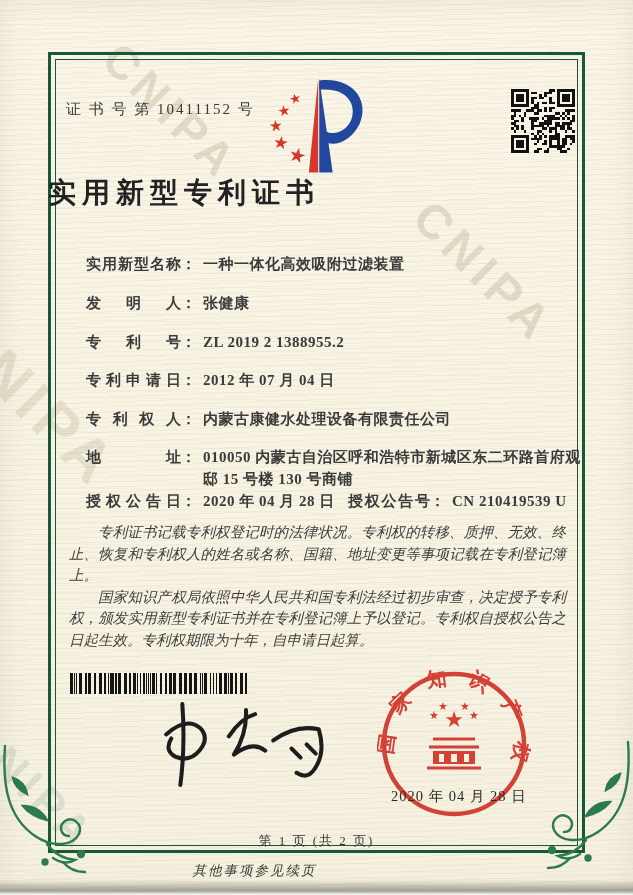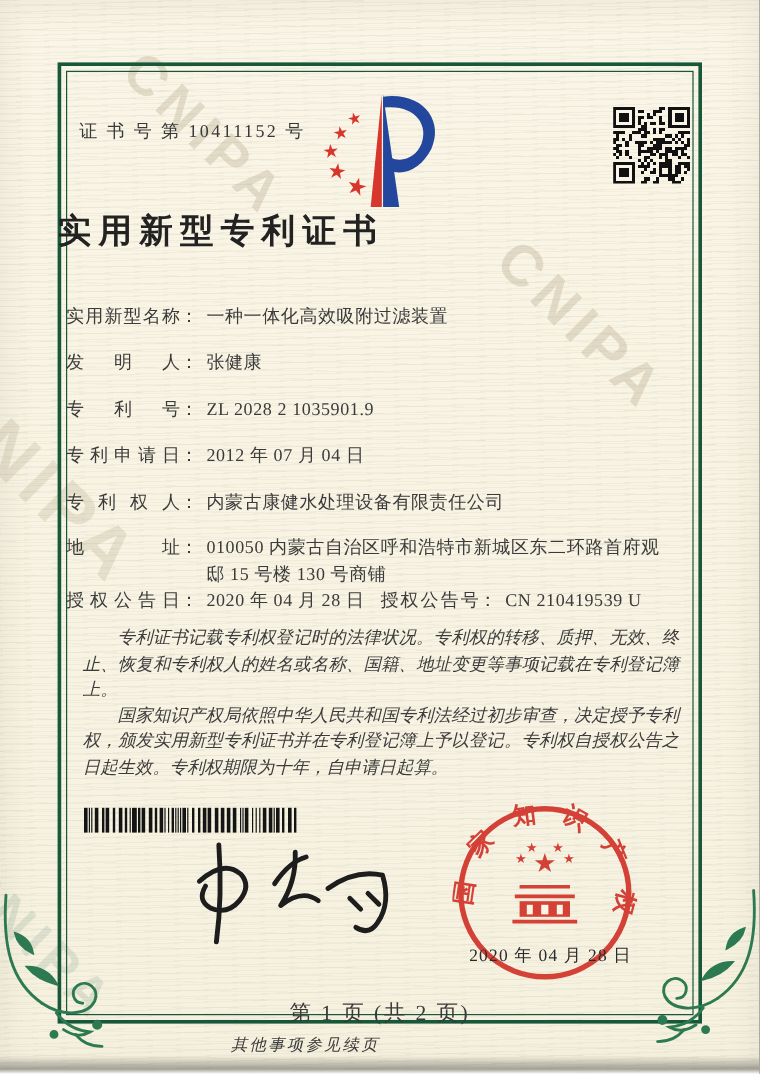--- a/index.html
+++ b/index.html
@@ -24,36 +24,36 @@
     font-weight:bold;color:rgba(172,158,130,0.30);transform:rotate(45deg);letter-spacing:6px;pointer-events:none;}
   .wm1{left:86px;top:84px;font-size:46px;}
   .wm2{left:396px;top:244px;font-size:48px;}
   .wm3{left:-74px;top:366px;font-size:60px;color:rgba(172,158,130,0.24);}
   .wm4{left:-52px;top:760px;font-size:44px;color:rgba(130,160,140,0.22);}
   .cert-no{position:absolute;left:66px;top:100px;font-size:15px;letter-spacing:2px;color:#383838;}
   .qr{position:absolute;left:511px;top:89px;width:64px;height:64px;}
   .logo{position:absolute;left:250px;top:74px;width:124px;height:104px;}
   .title{position:absolute;left:48px;top:174px;width:487px;text-align:left;
     font-size:28px;font-weight:bold;letter-spacing:6px;color:#222;}
-  .row{position:absolute;left:55px;width:505px;font-size:15px;color:var(--ink);line-height:22px;}
+  .row{position:absolute;left:86px;width:505px;font-size:15px;color:var(--ink);line-height:22px;font-weight:bold;}
   .flabel{display:inline-block;width:95px;text-align:justify;text-align-last:justify;vertical-align:top;}
   .colon{vertical-align:top;}
   .fvalue{margin-left:7px;vertical-align:top;letter-spacing:0.5px;}
   .addr-val{display:inline-block;margin-left:7px;vertical-align:top;letter-spacing:0.5px;}
   .pair2{position:absolute;left:262px;top:0;}
   .pair2 .flabel{width:82px;}
   .paras{position:absolute;left:69px;top:522px;width:497px;font-size:14.5px;line-height:21.6px;
     text-align:justify;color:#3c3c3c;font-style:italic;}
   .paras p{text-indent:2em;}
   .barcode{position:absolute;left:70px;top:673px;width:182px;height:21px;}
   .officer{position:absolute;left:80px;top:727px;font-size:15px;letter-spacing:3px;color:#2e2e2e;line-height:30px;}
   .signature{position:absolute;left:142px;top:698px;width:206px;height:96px;}
   .seal{position:absolute;left:377px;top:667px;width:154px;height:154px;opacity:0.93;}
   .seal-date{position:absolute;left:391px;top:787px;font-size:14.5px;letter-spacing:1px;color:#2b2b2b;}
-  .page-num{position:absolute;left:48px;top:832px;width:537px;text-align:center;font-size:18px;letter-spacing:2px;color:#3a3a3a;}
+  .page-num{position:absolute;left:48px;top:832px;width:537px;text-align:center;font-size:13px;letter-spacing:2px;color:#3a3a3a;}
   .cont-note{position:absolute;left:0;top:862px;width:509px;text-align:center;font-size:13.5px;
     letter-spacing:2px;color:#3a3a3a;font-style:italic;}
   .orn{position:absolute;width:94px;height:132px;}
   .orn-right{left:540px;top:740px;}
   .orn-left{left:-1px;top:744px;transform:scaleX(-1);}
 </style>
 </head>
 <body>
 
 <div class="page">
@@ -293,21 +293,21 @@
 
   <div class="title">实用新型专利证书</div>
 
   <div class="row" style="top:253px">
     <span class="flabel">实用新型名称</span><span class="colon">：</span><span class="fvalue">一种一体化高效吸附过滤装置</span>
   </div>
   <div class="row" style="top:292px">
     <span class="flabel">发明人</span><span class="colon">：</span><span class="fvalue">张健康</span>
   </div>
   <div class="row" style="top:331px">
-    <span class="flabel">专利号</span><span class="colon">：</span><span class="fvalue">ZL 2028 2 1035901.9</span>
+    <span class="flabel">专利号</span><span class="colon">：</span><span class="fvalue">ZL 2019 2 1388955.2</span>
   </div>
   <div class="row" style="top:369px">
     <span class="flabel">专利申请日</span><span class="colon">：</span><span class="fvalue">2012 年 07 月 04 日</span>
   </div>
   <div class="row" style="top:408px">
     <span class="flabel">专利权人</span><span class="colon">：</span><span class="fvalue">内蒙古康健水处理设备有限责任公司</span>
   </div>
   <div class="row" style="top:446px">
     <span class="flabel">地址</span><span class="colon">：</span><span class="addr-val"><span>010050 内蒙古自治区呼和浩特市新城区东二环路首府观</span><br><span>邸 15 号楼 130 号商铺</span></span>
   </div>

